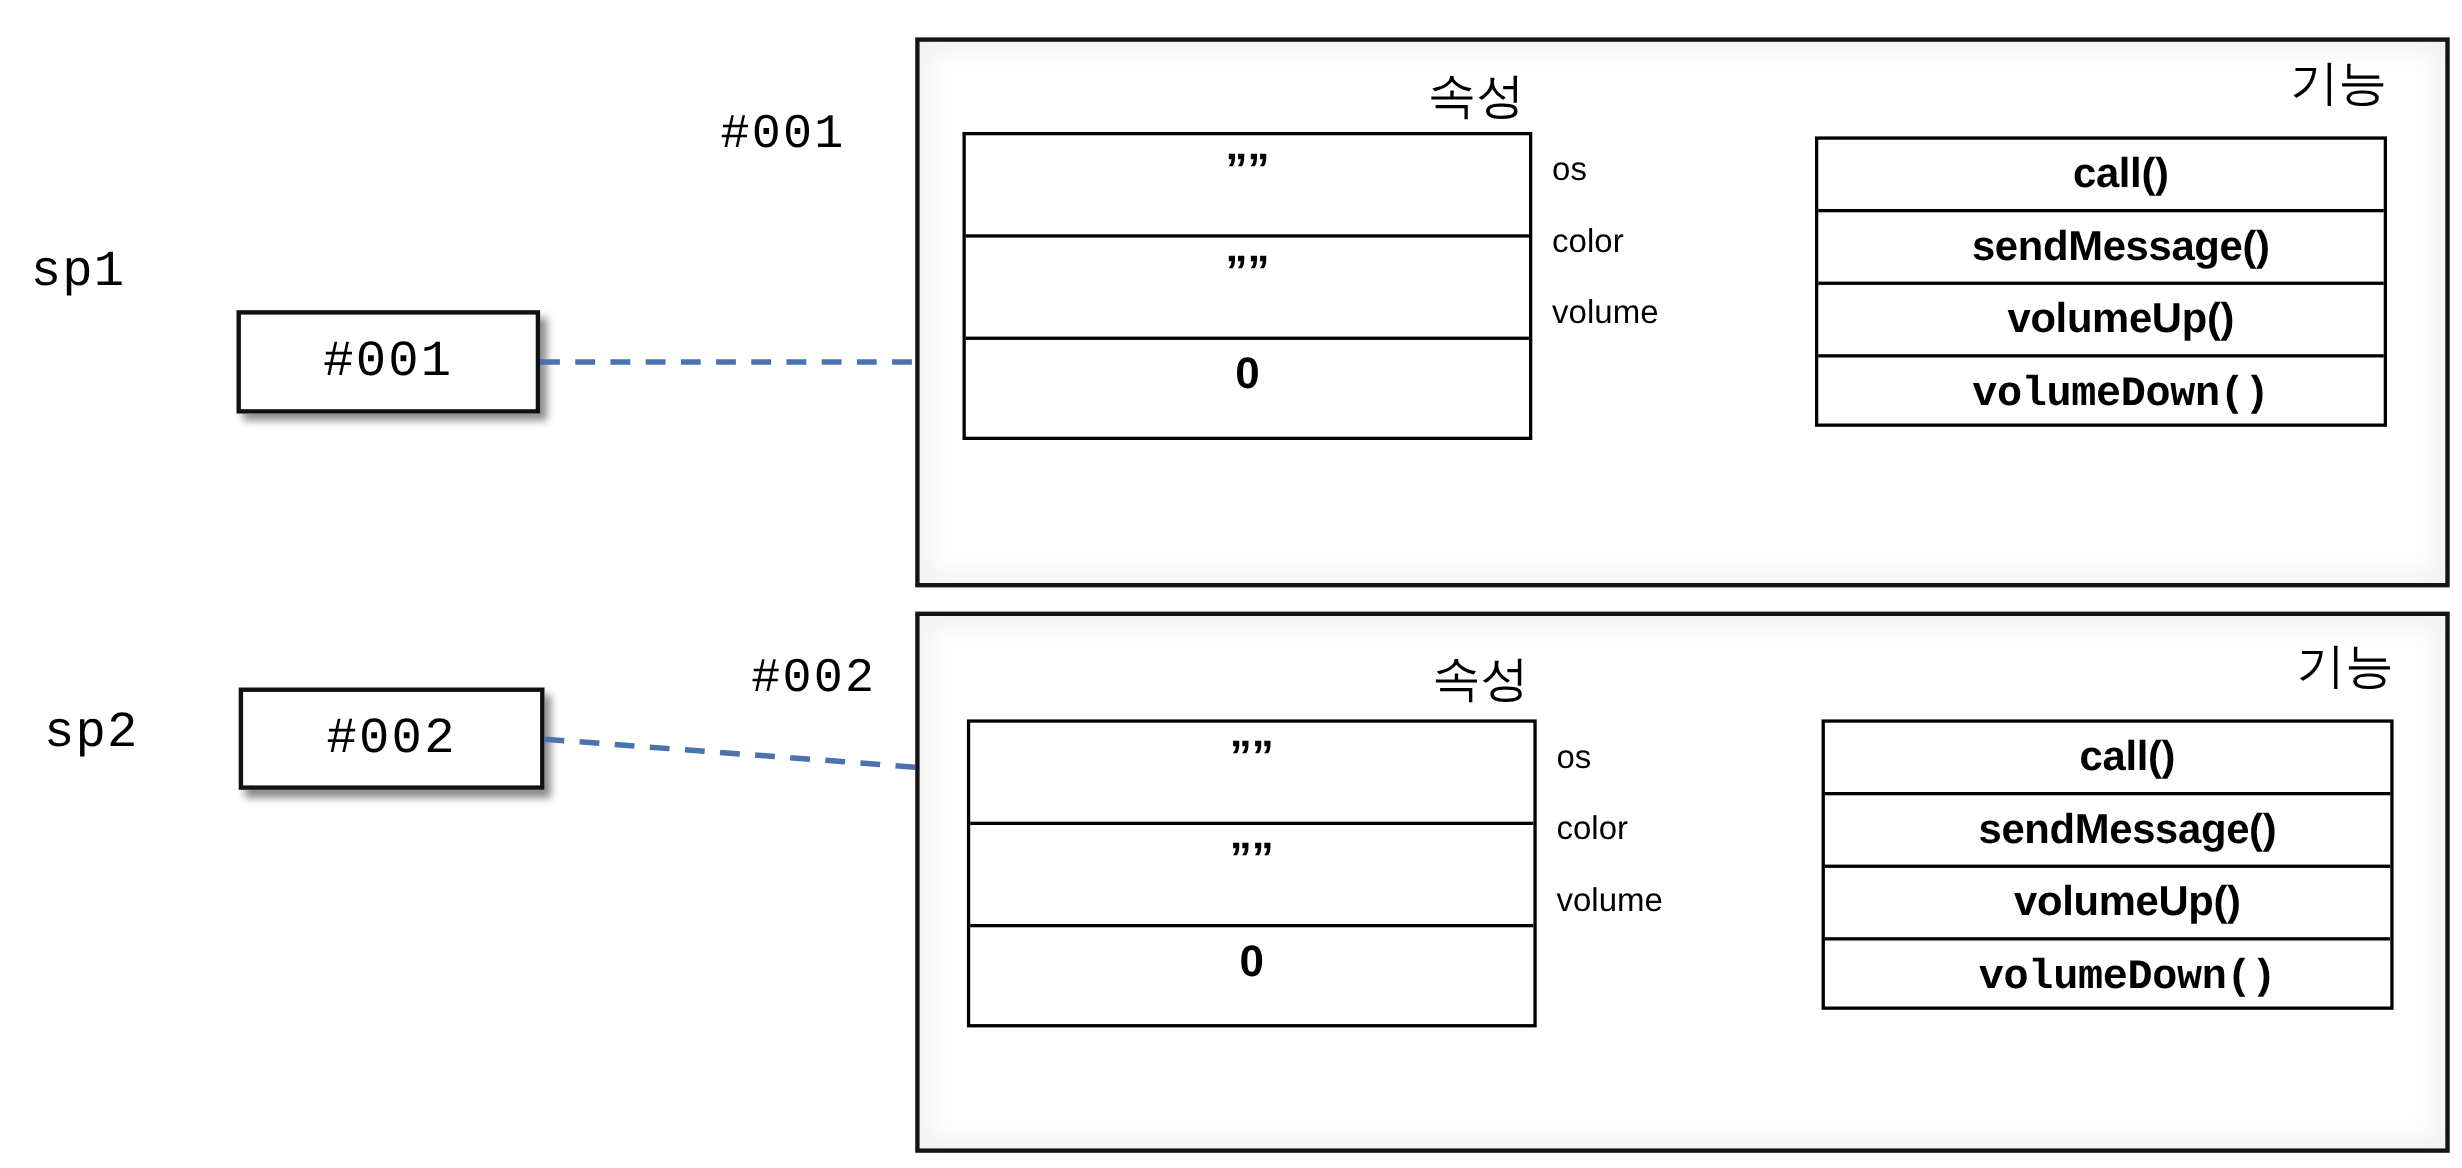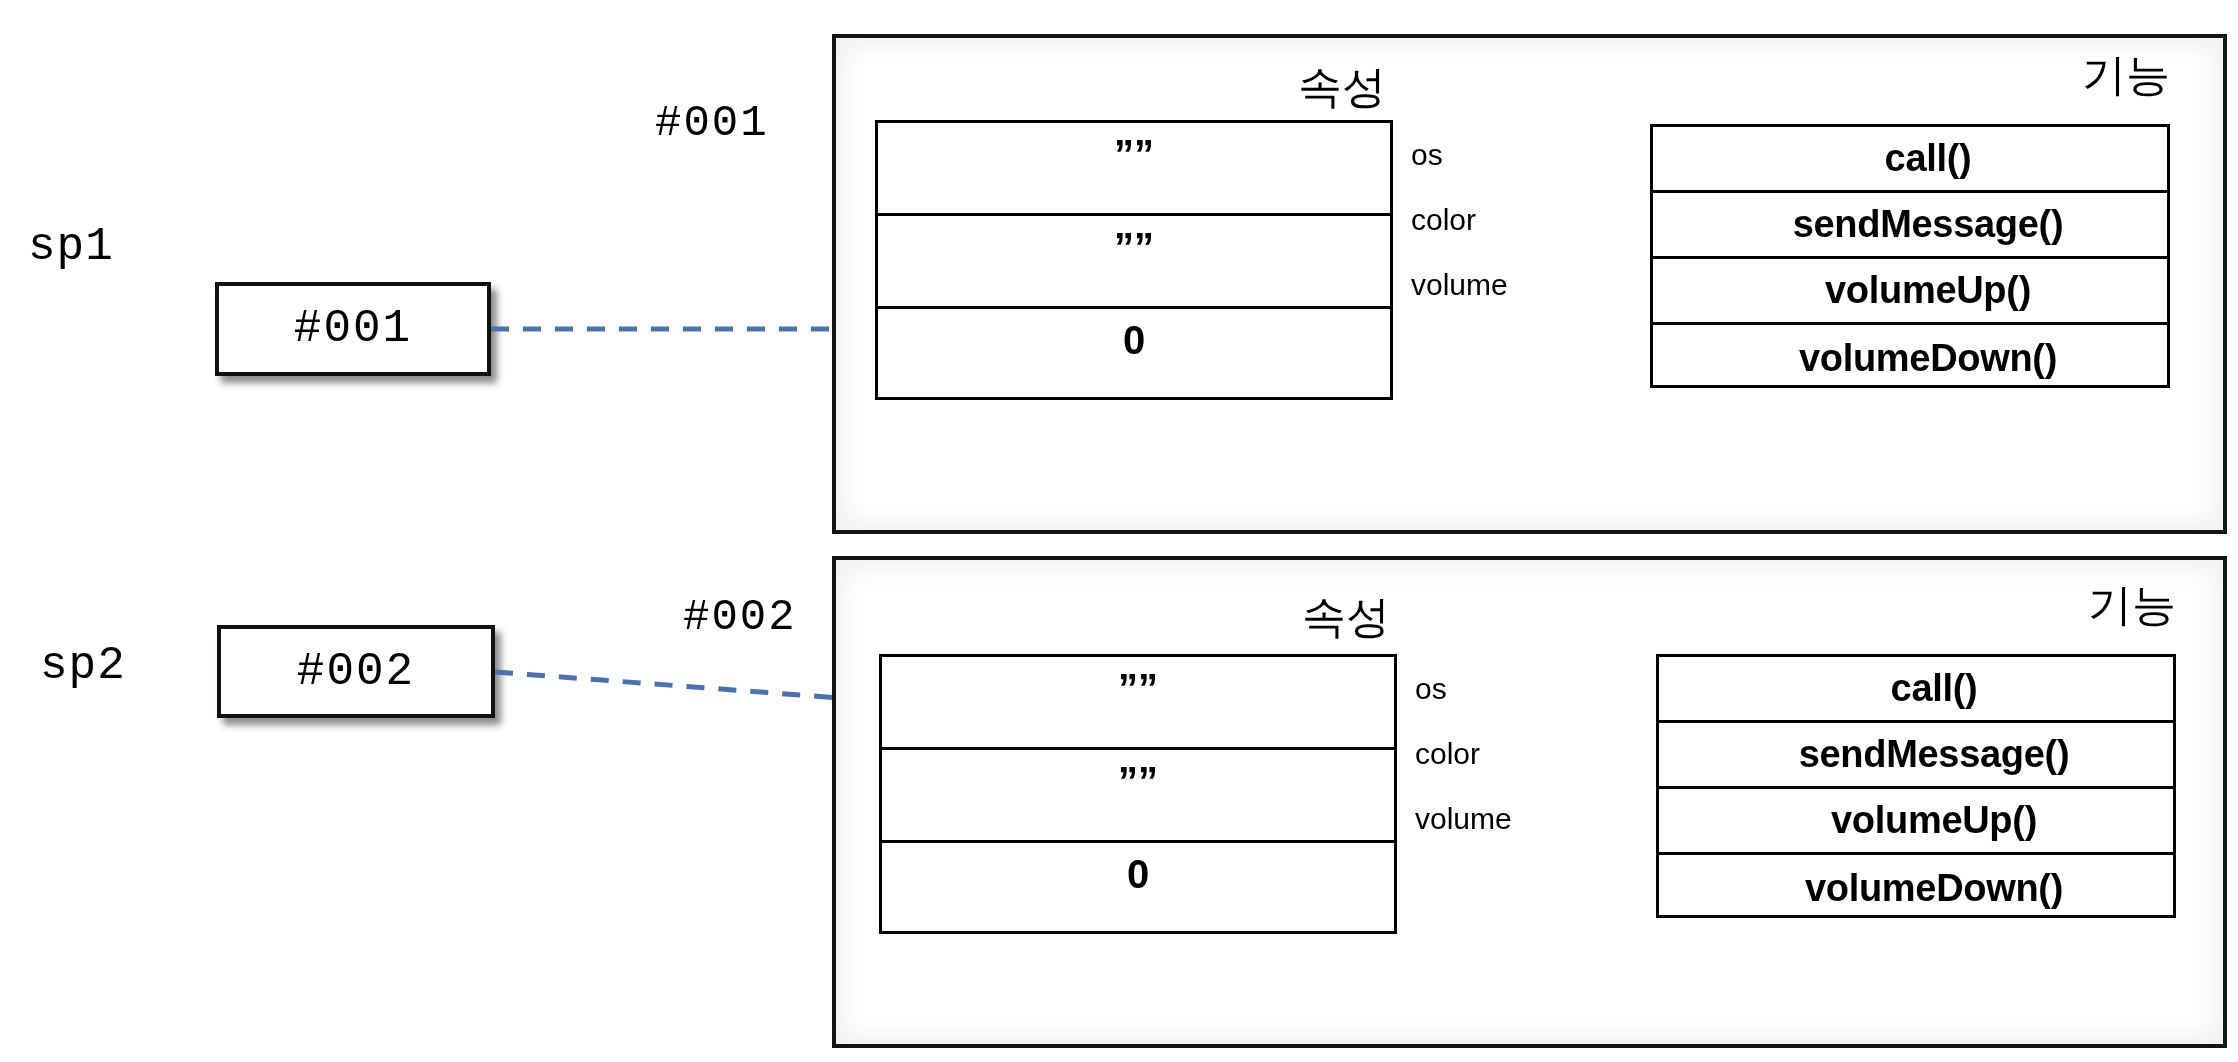--- a/index.html
+++ b/index.html
@@ -128,20 +128,21 @@
   .method-row {
     box-sizing: border-box;
     border-bottom: 3px solid #000000;
     display: flex;
     align-items: center;
     justify-content: center;
     padding-left: 36px;
   }
   .method-row:last-child {
     border-bottom: none;
+    font-family: Liberation Mono, monospace;
   }
   .method-name {
     font-size: 38px;
     font-weight: bold;
     color: #000000;
     letter-spacing: -0.3px;
   }
 </style>
 </head>
 <body>

